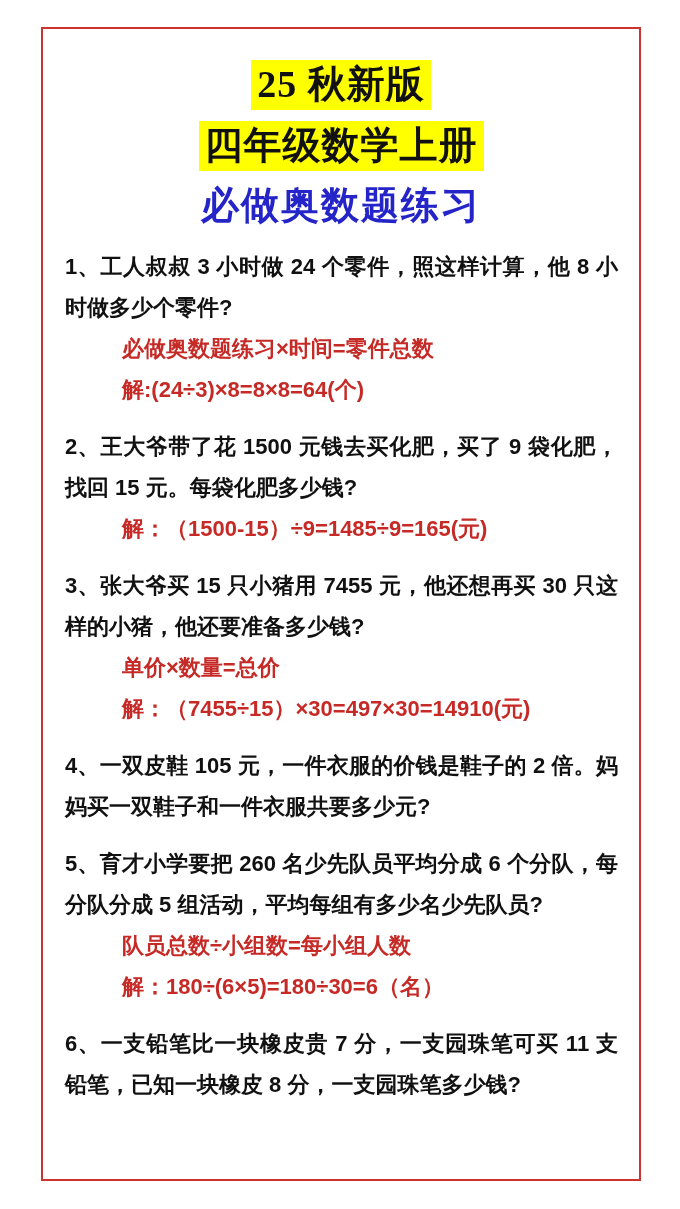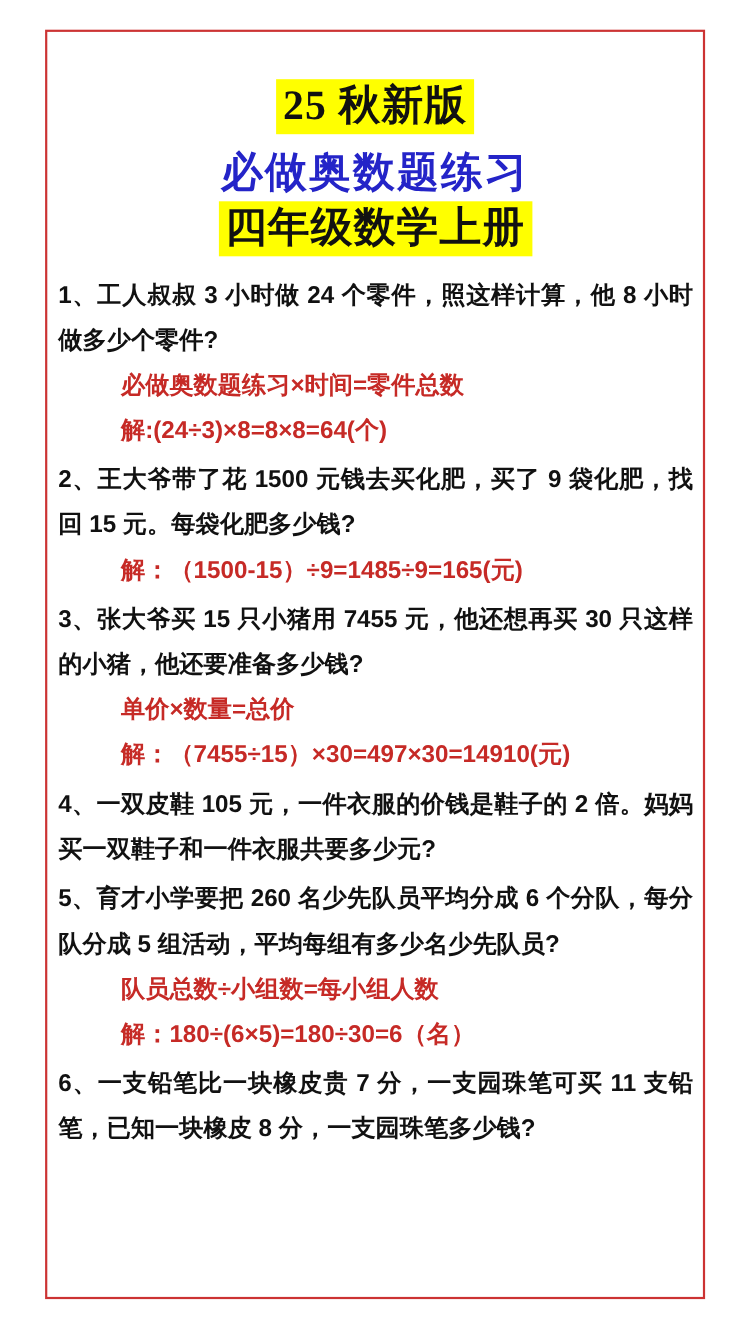--- a/index.html
+++ b/index.html
@@ -20,21 +20,21 @@
   .frame {
     position: absolute;
     left: 41px;
     top: 27px;
     width: 596px;
     height: 1150px;
     border: 2px solid var(--border-red, #cc3333);
     background: #ffffff;
   }
   .titles {
-    padding-top: 44px;
+    padding-top: 32px;
     text-align: center;
     font-family: "Liberation Serif", serif;
     font-weight: bold;
   }
   .title-row { margin: 0; }
   .t1 { line-height: 46px; margin-bottom: 5px; }
   .t2 { line-height: 50px; }
   .t3 {
     line-height: 50px;
     margin-top: 2px;
@@ -46,21 +46,21 @@
     background: var(--highlight-yellow, #ffff00);
     color: var(--text-black, #111111);
     font-size: 38px;
     padding: 3px 6px 5px 6px;
     letter-spacing: 1px;
   }
   .problems {
     margin-top: 7px;
     padding: 0 5px 0 6px;
   }
-  .problem { margin: 4px; }
+  .problem { margin: 16px; }
   .q {
     font-size: 22px;
     font-weight: bold;
     color: var(--text-black, #111111);
     line-height: 41px;
     text-align: justify;
     text-align-last: left;
   }
   .f, .s {
     font-size: 22px;
@@ -74,24 +74,24 @@
 </head>
 <body>
 
 <div class="canvas">
   <div class="frame">
 
     <header class="titles">
       <div class="title-row t1">
         <span class="hl">25 秋新版</span>
       </div>
-      <div class="title-row t3">必做奥数题练习</div>
       <div class="title-row t2">
         <span class="hl">四年级数学上册</span>
       </div>
+      <div class="title-row t3">必做奥数题练习</div>
     </header>
 
     <main class="problems" id="problems">
         <div class="problem">
           <div class="q">1、工人叔叔 3 小时做 24 个零件，照这样计算，他 8 小时做多少个零件?</div>
           <div class="f">必做奥数题练习×时间=零件总数</div>
           <div class="s">解:(24÷3)×8=8×8=64(个)</div>
         </div>
         <div class="problem">
           <div class="q">2、王大爷带了花 1500 元钱去买化肥，买了 9 袋化肥，找回 15 元。每袋化肥多少钱?</div>

